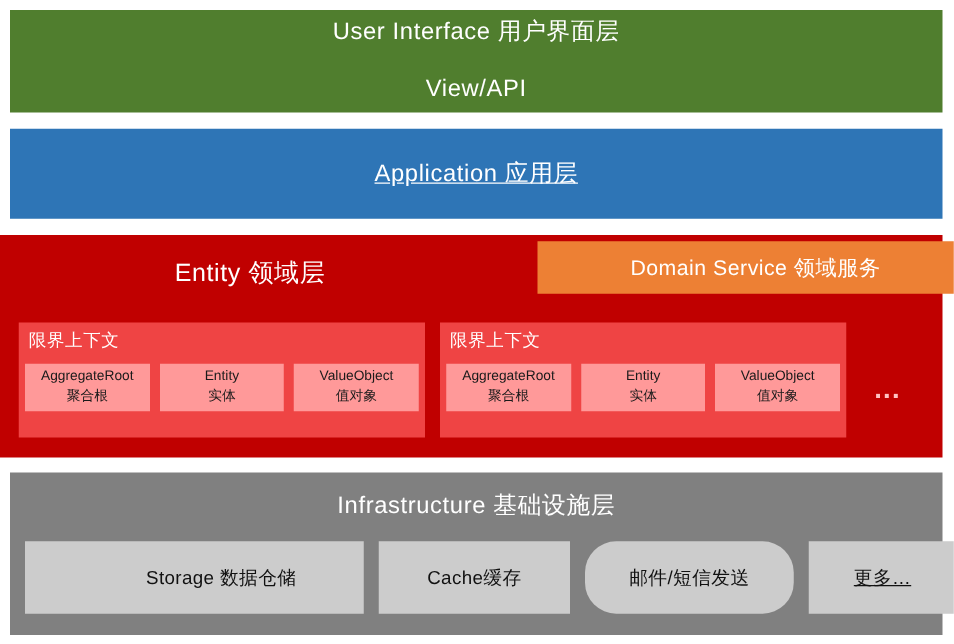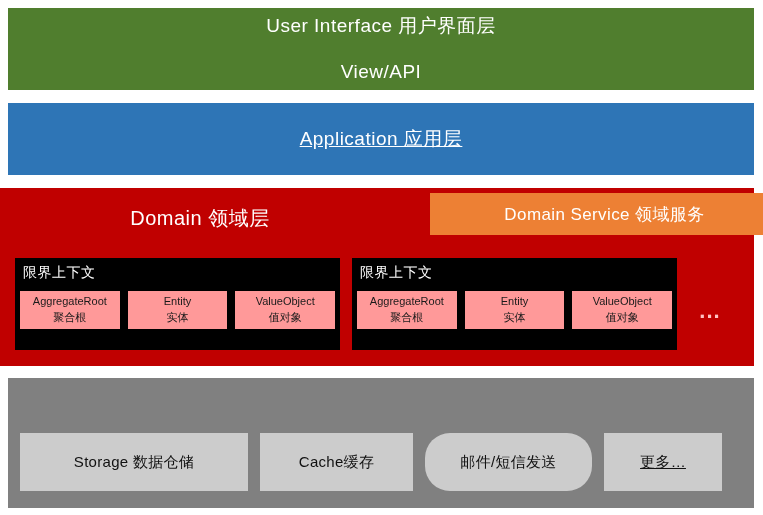--- a/index.html
+++ b/index.html
@@ -101,21 +101,21 @@
     color: #ffffff;
     font-size: 17px;
     letter-spacing: 0.4px;
     margin-left: 25px;
   }
 
   .bc {
     position: absolute;
     top: 70px;
     height: 92px;
-    background: #000000;
+    background: #ef4444;
   }
   .bc-1 { left: 15px;  width: 325px; }
   .bc-2 { left: 352px; width: 325px; }
 
   .bc-label {
     position: absolute;
     left: 8px;
     top: 6px;
     color: #ffffff;
     font-size: 14px;
@@ -185,42 +185,42 @@
   }
   .infra-cell {
     background: #CCCCCC;
     display: flex;
     align-items: center;
     justify-content: center;
     color: #111111;
     font-size: 15px;
     letter-spacing: 0.3px;
   }
-  .infra-cell.w-storage { flex: 0 0 228px; }
+  .infra-cell.w-storage { flex: 0 0 228px; padding-left: 43px; }
   .infra-cell.w-cache   { flex: 0 0 153px; text-align: right; }
   .infra-cell.w-mail    { flex: 0 0 167px; border-radius: 25px; }
   .infra-cell.w-more    { flex: 0 0 118px; text-decoration: underline; }
 </style>
 </head>
 <body>
 
 <div id="stage">
 
   <div class="layer ui-layer">
     <div class="ui-line1">User Interface 用户界面层</div>
     <div class="ui-line2">View/API</div>
   </div>
 
   <div class="layer app-layer">
     <div>Application  应用层</div>
   </div>
 
   <div class="layer domain-layer">
 
-    <div class="domain-title">Domain 领域层</div>
+    <div class="domain-title">Entity 领域层</div>
 
     <div class="domain-service">
       <span>Domain Service 领域服务</span>
     </div>
 
     <div class="bc bc-1">
       <div class="bc-label">限界上下文</div>
       <div class="bc-row">
         <div class="bc-cell">
           <span>AggregateRoot</span>
@@ -252,20 +252,21 @@
           <span>ValueObject</span>
           <span class="cn">值对象</span>
         </div>
       </div>
     </div>
 
     <div class="bc-ellipsis">...</div>
   </div>
 
   <div class="layer infra-layer">
+    <div class="infra-title">Infrastructure  基础设施层</div>
     <div class="infra-row">
       <div class="infra-cell w-storage">
         <span>Storage 数据仓储</span>
       </div>
       <div class="infra-cell w-cache">
         <span>Cache缓存</span>
       </div>
       <div class="infra-cell w-mail">
         <span>邮件/短信发送</span>
       </div>

